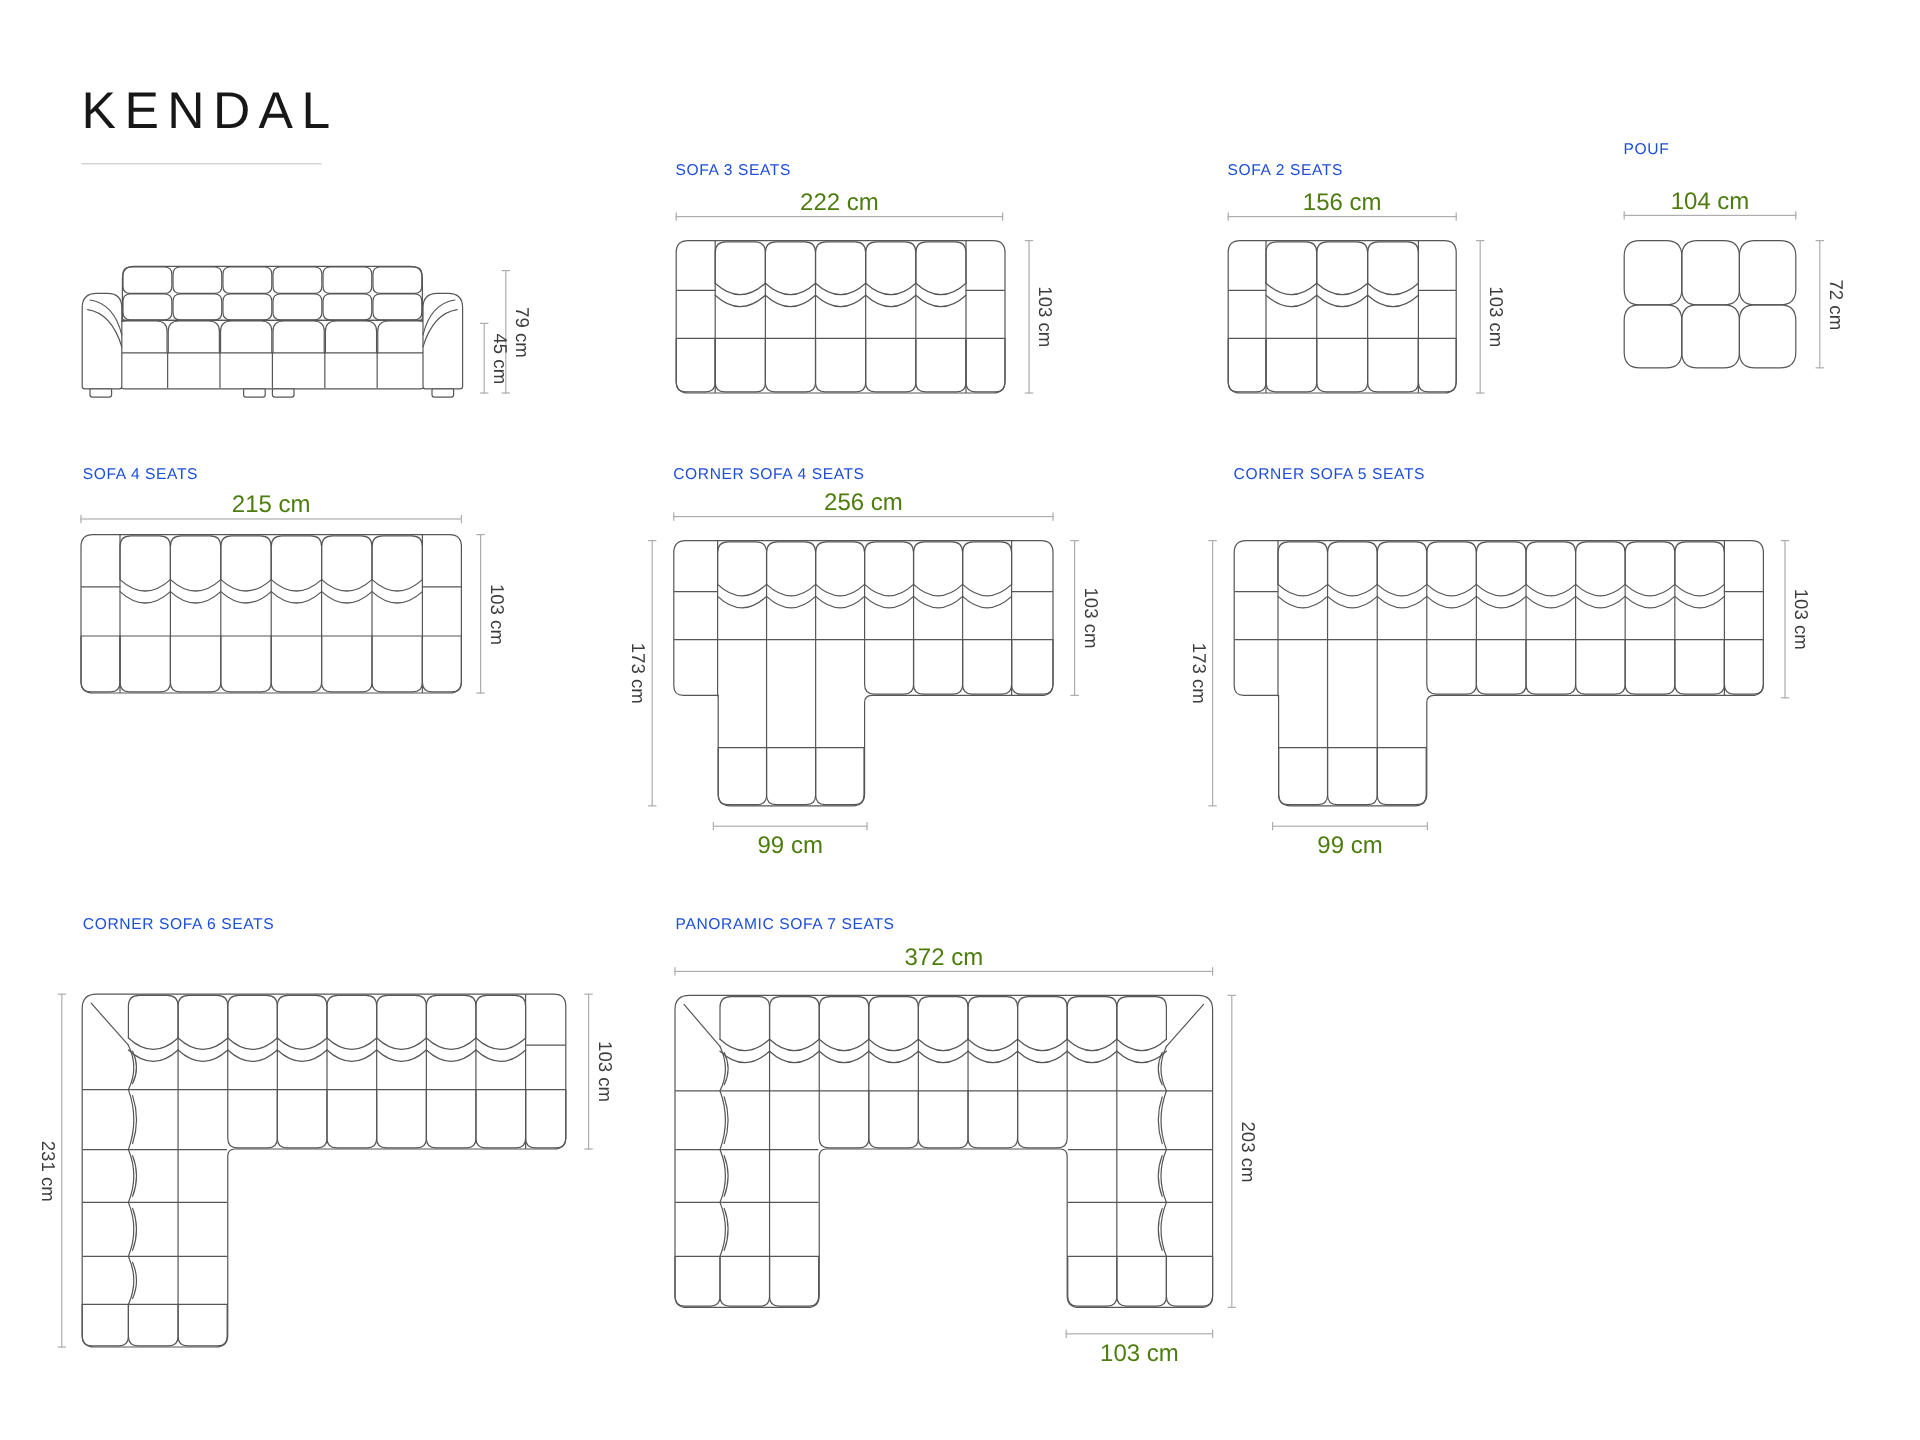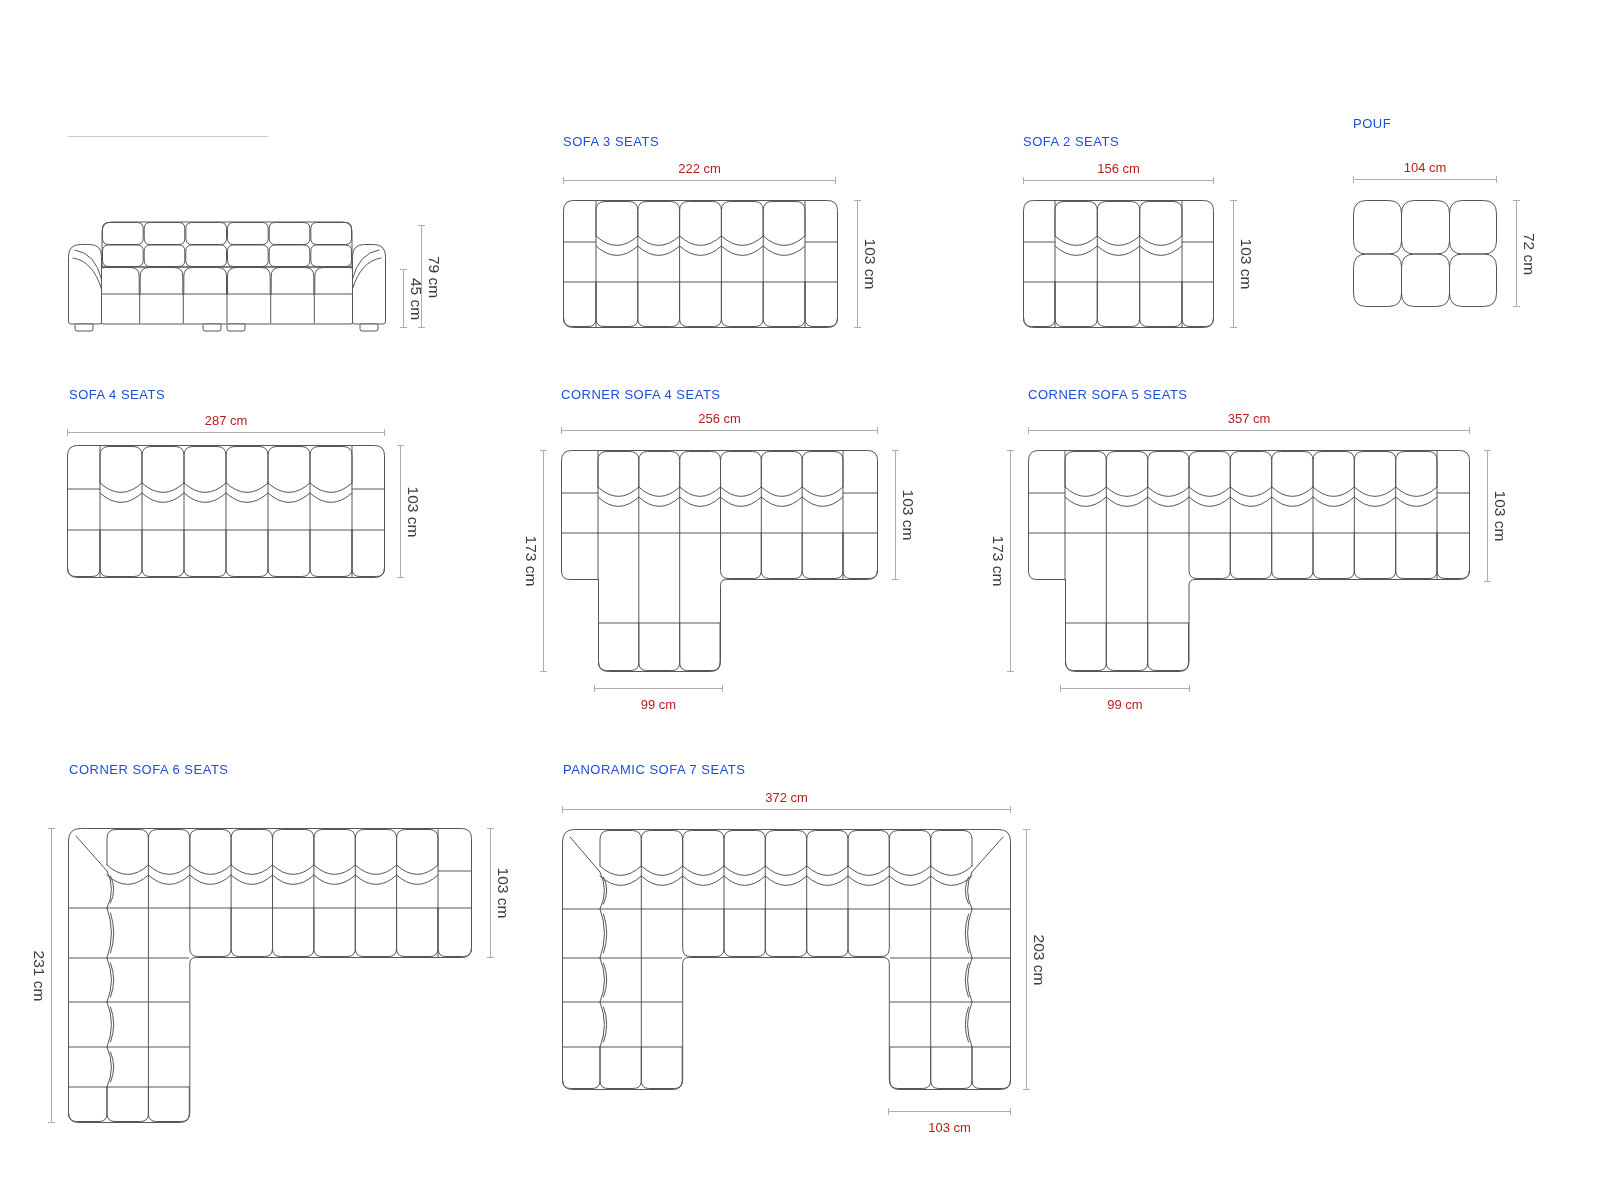--- a/index.html
+++ b/index.html
@@ -4,21 +4,21 @@
 <style>
   html,body{margin:0;padding:0;background:#fff}
   .page{position:relative;width:1600px;height:1200px;background:#ffffff;overflow:hidden;
         font-family:"Liberation Sans",sans-serif;color:#3e3e3e}
   .title{position:absolute;left:68px;top:70px;font-size:43px;line-height:46px;
          letter-spacing:7px;color:#171717;white-space:nowrap}
   .title-rule{position:absolute;left:68px;top:136px;width:200px;height:1px;background:#c9c9c9}
   .sec{position:absolute;font-size:13px;line-height:15px;letter-spacing:.5px;color:#1d4ed8;white-space:nowrap}
   
   .hdim{position:absolute}
-  .hdim .t{display:block;text-align:center;font-size:13px;line-height:16px;color:#b91c1c;
+  .hdim .t{display:block;text-align:center;font-size:20px;line-height:16px;color:#4d7c0f;
            margin-bottom:3px;white-space:nowrap}
   .hline{position:relative;height:1px;background:#adadad}
   .hline:before,.hline:after{content:"";position:absolute;top:-3px;width:1px;height:7px;background:#adadad}
   .hline:before{left:0}
   .hline:after{right:0}
   
   .bdim .t{margin-bottom:0;margin-top:8px}
   
   .vdim{position:absolute;width:1px}
   .vline{position:absolute;left:0;top:0;width:1px;height:100%;background:#adadad}
@@ -28,20 +28,21 @@
   .vdim .t{position:absolute;left:5px;top:50%;transform:translateY(-50%);
            writing-mode:vertical-rl;font-size:15.5px;line-height:16px;color:#3c3c3c;white-space:nowrap}
   .vdim.lleft .t{left:auto;right:5px}
   svg.diagram{position:absolute;overflow:visible}
 </style>
 </head>
 <body>
 
 <div class="page">
 
+  <div class="title">KENDAL</div>
   <div class="title-rule"></div>
 
   <svg class="diagram" id="d-front" style="left:62px;top:219px" width="330" height="114" viewBox="0 0 330 114">
       <path d="M40.0,13.0 Q40,3 50.0,3.0 L280.0,3.0 Q290,3 290.0,13.0 L290.0,46.0 Q290,48 288.0,48.0 L42.0,48.0 Q40,48 40.0,46.0 Z" fill="none" stroke="#565656" stroke-width="1" stroke-linecap="round"></path>
       <path d="M40.5,9.5 Q40.5,3.5 46.5,3.5 L75.2,3.5 Q81.16666666666666,3.5 81.2,9.5 L81.2,19.5 Q81.16666666666666,25.5 75.2,25.5 L46.5,25.5 Q40.5,25.5 40.5,19.5 Z" fill="none" stroke="#565656" stroke-width="1" stroke-linecap="round"></path>
       <path d="M40.5,32.0 Q40.5,26 46.5,26.0 L75.2,26.0 Q81.16666666666666,26 81.2,32.0 L81.2,41.5 Q81.16666666666666,47.5 75.2,47.5 L46.5,47.5 Q40.5,47.5 40.5,41.5 Z" fill="none" stroke="#565656" stroke-width="1" stroke-linecap="round"></path>
       <path d="M82.2,9.5 Q82.16666666666666,3.5 88.2,3.5 L116.8,3.5 Q122.83333333333331,3.5 122.8,9.5 L122.8,19.5 Q122.83333333333331,25.5 116.8,25.5 L88.2,25.5 Q82.16666666666666,25.5 82.2,19.5 Z" fill="none" stroke="#565656" stroke-width="1" stroke-linecap="round"></path>
       <path d="M82.2,32.0 Q82.16666666666666,26 88.2,26.0 L116.8,26.0 Q122.83333333333331,26 122.8,32.0 L122.8,41.5 Q122.83333333333331,47.5 116.8,47.5 L88.2,47.5 Q82.16666666666666,47.5 82.2,41.5 Z" fill="none" stroke="#565656" stroke-width="1" stroke-linecap="round"></path>
       <path d="M123.8,9.5 Q123.83333333333333,3.5 129.8,3.5 L158.5,3.5 Q164.5,3.5 164.5,9.5 L164.5,19.5 Q164.5,25.5 158.5,25.5 L129.8,25.5 Q123.83333333333333,25.5 123.8,19.5 Z" fill="none" stroke="#565656" stroke-width="1" stroke-linecap="round"></path>
       <path d="M123.8,32.0 Q123.83333333333333,26 129.8,26.0 L158.5,26.0 Q164.5,26 164.5,32.0 L164.5,41.5 Q164.5,47.5 158.5,47.5 L129.8,47.5 Q123.83333333333333,47.5 123.8,41.5 Z" fill="none" stroke="#565656" stroke-width="1" stroke-linecap="round"></path>
@@ -179,21 +180,21 @@
       <path d="M96.5,13.5 Q96.5,0.5 109.5,0.5 L130.5,0.5 Q143.5,0.5 143.5,13.5 L143.5,41.0 Q143.5,54 130.5,54.0 L109.5,54.0 Q96.5,54 96.5,41.0 Z" fill="none" stroke="#565656" stroke-width="1" stroke-linecap="round"></path>
       <path d="M96.5,67.0 Q96.5,54 109.5,54.0 L130.5,54.0 Q143.5,54 143.5,67.0 L143.5,93.5 Q143.5,106.5 130.5,106.5 L109.5,106.5 Q96.5,106.5 96.5,93.5 Z" fill="none" stroke="#565656" stroke-width="1" stroke-linecap="round"></path>
     </svg>
   <div class="vdim" style="left:1516px;top:200px;height:107px">
     <div class="vline"></div>
     <span class="t">72 cm</span>
   </div>
 
   <span class="sec" style="left:69px;top:387px">SOFA 4 SEATS</span>
   <div class="hdim" style="left:67px;top:413px;width:318px">
-    <span class="t">287 cm</span>
+    <span class="t">215 cm</span>
     <div class="hline"></div>
   </div>
   <svg class="diagram" id="d-sofa4" style="left:67px;top:445px" width="318" height="133" viewBox="0 0 318 133">
       <path d="M0.5,10.5 Q0.5,0.5 10.5,0.5 L307.5,0.5 Q317.5,0.5 317.5,10.5 L317.5,122.5 Q317.5,132.5 307.5,132.5 L10.5,132.5 Q0.5,132.5 0.5,122.5 Z" fill="none" stroke="#565656" stroke-width="1" stroke-linecap="round"></path>
       <path d="M33,1 V132" fill="none" stroke="#565656" stroke-width="1" stroke-linecap="round"></path>
       <path d="M285,1 V132" fill="none" stroke="#565656" stroke-width="1" stroke-linecap="round"></path>
       <path d="M1,44 H33" fill="none" stroke="#565656" stroke-width="1" stroke-linecap="round"></path>
       <path d="M285,44 H317" fill="none" stroke="#565656" stroke-width="1" stroke-linecap="round"></path>
       <path d="M1,85 H33" fill="none" stroke="#565656" stroke-width="1" stroke-linecap="round"></path>
       <path d="M285,85 H317" fill="none" stroke="#565656" stroke-width="1" stroke-linecap="round"></path>
@@ -288,24 +289,20 @@
   <div class="vdim" style="left:895px;top:450px;height:130px">
     <div class="vline"></div>
     <span class="t">103 cm</span>
   </div>
   <div class="hdim bdim" style="left:594px;top:688px;width:129px">
     <div class="hline"></div>
     <span class="t">99 cm</span>
   </div>
 
   <span class="sec" style="left:1028px;top:387px">CORNER SOFA 5 SEATS</span>
-  <div class="hdim" style="left:1028px;top:411px;width:442px">
-    <span class="t">357 cm</span>
-    <div class="hline"></div>
-  </div>
   <svg class="diagram" id="d-corner5" style="left:1028px;top:450px" width="442" height="222" viewBox="0 0 442 222">
       <path d="M0.5,10.5 Q0.5,0.5 10.5,0.5 L431.5,0.5 Q441.5,0.5 441.5,10.5 L441.5,119.5 Q441.5,129.5 431.5,129.5 L167.0,129.5 Q161,129.5 161.0,135.5 L161.0,211.5 Q161,221.5 151.0,221.5 L47.5,221.5 Q37.5,221.5 37.5,211.5 L37.5,129.5 L8.5,129.5 Q0.5,129.5 0.5,121.5 Z" fill="none" stroke="#565656" stroke-width="1" stroke-linecap="round"></path>
       <path d="M37,1 V130" fill="none" stroke="#565656" stroke-width="1" stroke-linecap="round"></path>
       <path d="M409,1 V129" fill="none" stroke="#565656" stroke-width="1" stroke-linecap="round"></path>
       <path d="M1,43 H37" fill="none" stroke="#565656" stroke-width="1" stroke-linecap="round"></path>
       <path d="M409,43 H441" fill="none" stroke="#565656" stroke-width="1" stroke-linecap="round"></path>
       <path d="M1,83 H37" fill="none" stroke="#565656" stroke-width="1" stroke-linecap="round"></path>
       <path d="M409,83 H441" fill="none" stroke="#565656" stroke-width="1" stroke-linecap="round"></path>
       <path d="M37,37 V10.5 Q37,1.5 46,1.5 H69.3 Q78.3,1.5 78.3,10.5 V37" fill="none" stroke="#565656" stroke-width="1" stroke-linecap="round"></path>
       <path d="M37,37 Q57.6,56 78.3,37" fill="none" stroke="#565656" stroke-width="1" stroke-linecap="round"></path>

